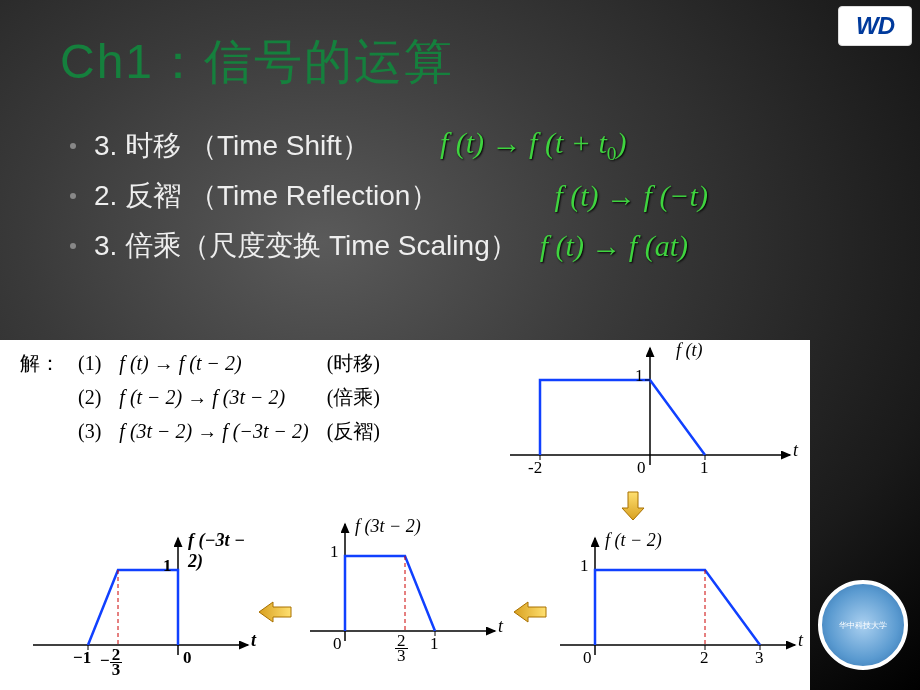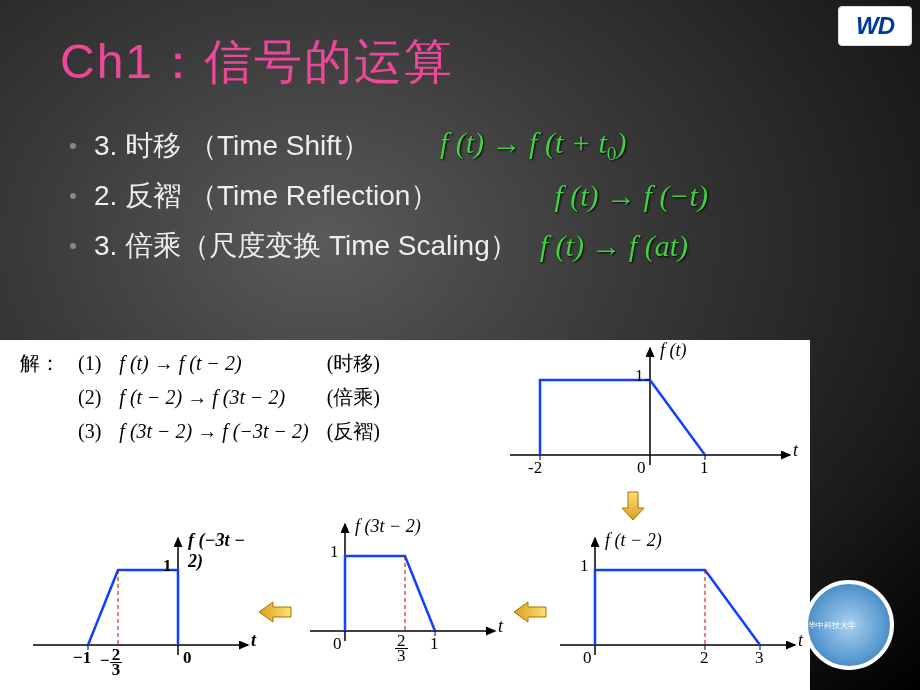--- a/index.html
+++ b/index.html
@@ -5,21 +5,21 @@
   * { margin: 0; padding: 0; box-sizing: border-box; }
   body {
     width: 920px;
     height: 690px;
     background: radial-gradient(ellipse at 35% 35%, #5a5a5a 0%, #3a3a3a 35%, #1a1a1a 75%, #000 100%);
     font-family: "Microsoft YaHei", Arial, sans-serif;
     position: relative;
     overflow: hidden;
   }
   .title {
-    color: #ec4899;
+    color: #15803d;
     font-size: 48px;
     font-weight: 300;
     padding: 30px 0 20px 60px;
     letter-spacing: 2px;
   }
   .bullets {
     padding-left: 70px;
     color: #eee;
   }
   .bullet-row {
@@ -87,26 +87,26 @@
     position: absolute; top: 6px; right: 8px;
     width: 74px; height: 40px;
     background: #fff;
     border-radius: 4px;
     display: flex; align-items: center; justify-content: center;
     font-family: Arial, sans-serif; font-weight: bold; font-style: italic;
     font-size: 24px; color: #003a9c; letter-spacing: -1px;
     border: 1px solid #ddd;
   }
   .logo-bottom {
-    position: absolute; bottom: 20px; right: 26px;
+    position: absolute; bottom: 20px; right: 12px;
     width: 90px; height: 90px;
     border-radius: 50%;
     background: radial-gradient(circle, #aad0f0 0%, #5a9ad0 60%, #2a6aa8 100%);
     border: 4px solid #fff;
-    display: flex; align-items: center; 
+    display: flex; align-items: center; justify-content: center;
     color: #fff; font-size: 8px; text-align: center;
   }
 </style>
 </head>
 <body>
 
 <div class="title">Ch1：信号的运算</div>
 
 <div class="bullets">
   <div class="bullet-row row1">
@@ -162,21 +162,21 @@
       </defs>
 
       <line x1="10" y1="115" x2="290" y2="115" stroke="#000" stroke-width="1.5" marker-end="url(#ah)"></line>
       <line x1="150" y1="125" x2="150" y2="8" stroke="#000" stroke-width="1.5" marker-end="url(#ah)"></line>
 
       <polyline points="40,115 40,40 150,40 205,115" fill="none" stroke="#1040ff" stroke-width="2.5"></polyline>
       <line x1="40" y1="115" x2="40" y2="120" stroke="#000"></line>
       <line x1="205" y1="115" x2="205" y2="120" stroke="#000"></line>
       <line x1="145" y1="40" x2="150" y2="40" stroke="#000"></line>
     </svg>
-    <span class="flabel" style="position:absolute; left:160px; top:0;">f (t)</span>
+    <span class="flabel" style="position:absolute; left:176px; top:0;">f (t)</span>
     <span class="axislabel" style="position:absolute; right:2px; top:100px;">t</span>
     <span class="ticklabel" style="position:absolute; left:135px; top:26px;">1</span>
     <span class="ticklabel" style="position:absolute; left:28px; top:118px;">-2</span>
     <span class="ticklabel" style="position:absolute; left:137px; top:118px;">0</span>
     <span class="ticklabel" style="position:absolute; left:200px; top:118px;">1</span>
   </div>
 
   <svg class="arrow-down" style="left:620px; top:150px;">
     <defs>
       <linearGradient id="g1" x1="0" y1="0" x2="0" y2="1">

